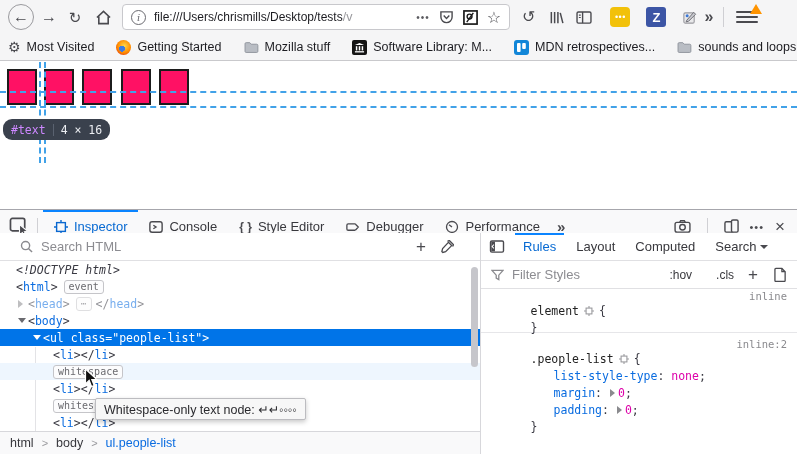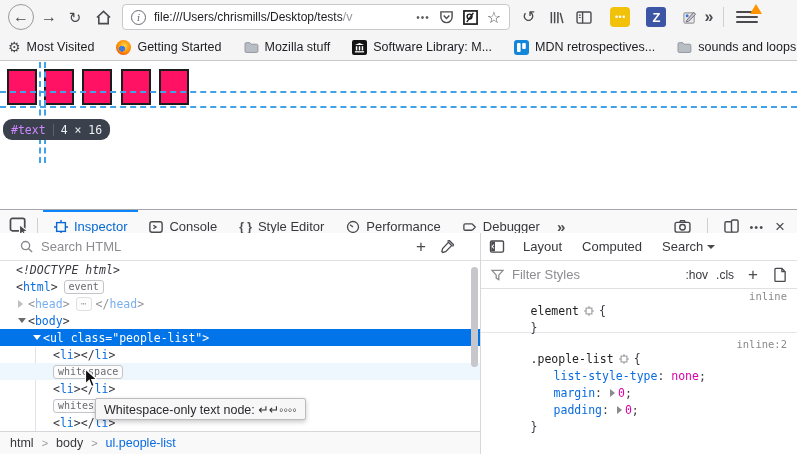--- a/index.html
+++ b/index.html
@@ -88,21 +88,21 @@
   .flt-input{flex:1;border:none;outline:none;background:transparent;font-size:13px;color:#38383d;
              font-family:"Liberation Sans",sans-serif;min-width:20px;}
   .flt-input::placeholder{color:#8c8c91;}
   .plus{font-size:17px;color:#4a4a4f;margin:0 14px 0 4px;}
   .rtab{position:relative;height:28px;display:flex;align-items:center;justify-content:center;
         padding:0 10px;font-size:13px;color:#38383d;}
   .rtab.active{color:#0669d2;}
   .rtab.active::before{content:"";position:absolute;top:0;left:2px;right:2px;height:2px;background:#0a84ff;}
   .dd-tri{width:0;height:0;border-left:4px solid transparent;border-right:4px solid transparent;
           border-top:4px solid #4a4a4f;margin-left:4px;}
-  .hovcls{font-size:12px;color:#38383d;margin-right:8px;}
+  .hovcls{font-size:12px;color:#38383d;margin-right:24px;}
   .mr14{margin-right:14px}
 
   .vsplit{position:absolute;left:480px;top:233px;bottom:0;width:1px;background:#d7d7db;z-index:12;}
 
   
   .markup{position:absolute;left:0;top:261px;width:480px;height:170px;overflow:hidden;background:#fff;}
   .mrow{position:relative;height:17px;display:flex;align-items:center;white-space:pre;}
   .code{font:11.5px "DejaVu Sans Mono",monospace;}
   .pt{color:#393942;}
   .tg{color:#0a6ce0;}
@@ -325,33 +325,33 @@
         </span>
       <span>Console</span>
     </div>
     <div class="dtab">
       <span style="font-size:12px;font-weight:bold;color:#4a4a4f">{ }</span>
       <span>Style Editor</span>
     </div>
     <div class="dtab">
       <span>
           <svg viewBox="0 0 16 16" width="14" height="14">
+            <path d="M2.5 4.5 h7.5 a1.5 1.5 0 0 1 1.2 .6 l2.8 3 -2.8 3 a1.5 1.5 0 0 1 -1.2 .6 h-7.5 a1.5 1.5 0 0 1 -1.5 -1.5 v-4.2 a1.5 1.5 0 0 1 1.5 -1.5 z" fill="none" stroke="#4a4a4f" stroke-width="1.5"></path>
+          </svg>
+        </span>
+      <span>Debugger</span>
+    </div>
+    <div class="dtab">
+      <span>
+          <svg viewBox="0 0 16 16" width="14" height="14">
             <circle cx="8" cy="8" r="6.3" fill="none" stroke="#4a4a4f" stroke-width="1.5"></circle>
             <path d="M8 8 L4.6 5.4" stroke="#4a4a4f" stroke-width="1.5"></path>
           </svg>
         </span>
       <span>Performance</span>
-    </div>
-    <div class="dtab">
-      <span>
-          <svg viewBox="0 0 16 16" width="14" height="14">
-            <path d="M2.5 4.5 h7.5 a1.5 1.5 0 0 1 1.2 .6 l2.8 3 -2.8 3 a1.5 1.5 0 0 1 -1.2 .6 h-7.5 a1.5 1.5 0 0 1 -1.5 -1.5 v-4.2 a1.5 1.5 0 0 1 1.5 -1.5 z" fill="none" stroke="#4a4a4f" stroke-width="1.5"></path>
-          </svg>
-        </span>
-      <span>Debugger</span>
     </div>
     <div class="dt-over"><span>»</span></div>
     <div class="dt-right">
       <span>
           <svg viewBox="0 0 18 14" width="17" height="13">
             <rect x="1" y="2.5" width="16" height="10.5" rx="2" fill="none" stroke="#4a4a4f" stroke-width="1.5"></rect>
             <circle cx="9" cy="7.8" r="3" fill="none" stroke="#4a4a4f" stroke-width="1.5"></circle>
             <path d="M6 2.5 L7 .8 h4 l1 1.7" fill="none" stroke="#4a4a4f" stroke-width="1.5"></path>
           </svg>
         </span>
@@ -385,20 +385,23 @@
   </div>
 
   <div class="dt-subbar sub-right">
     <span style="margin:0 8px 0 2px">
         <svg viewBox="0 0 16 14" width="16" height="13">
           <rect x="1" y="1" width="14" height="12" rx="1.5" fill="none" stroke="#4a4a4f" stroke-width="1.5"></rect>
           <rect x="1.8" y="1.8" width="4" height="10.4" fill="#4a4a4f"></rect>
           <path d="M4.6 5 L2.8 7 L4.6 9" fill="none" stroke="#fff" stroke-width="1.1"></path>
         </svg>
       </span>
+    <div class="rtab active">
+        <span>Rules</span>
+      </div>
     <div class="rtab">
         <span>Layout</span>
       </div>
     <div class="rtab">
         <span>Computed</span>
       </div>
     <div class="rtab">
       <span>Search</span>
       <span class="dd-tri"></span>
     </div>

